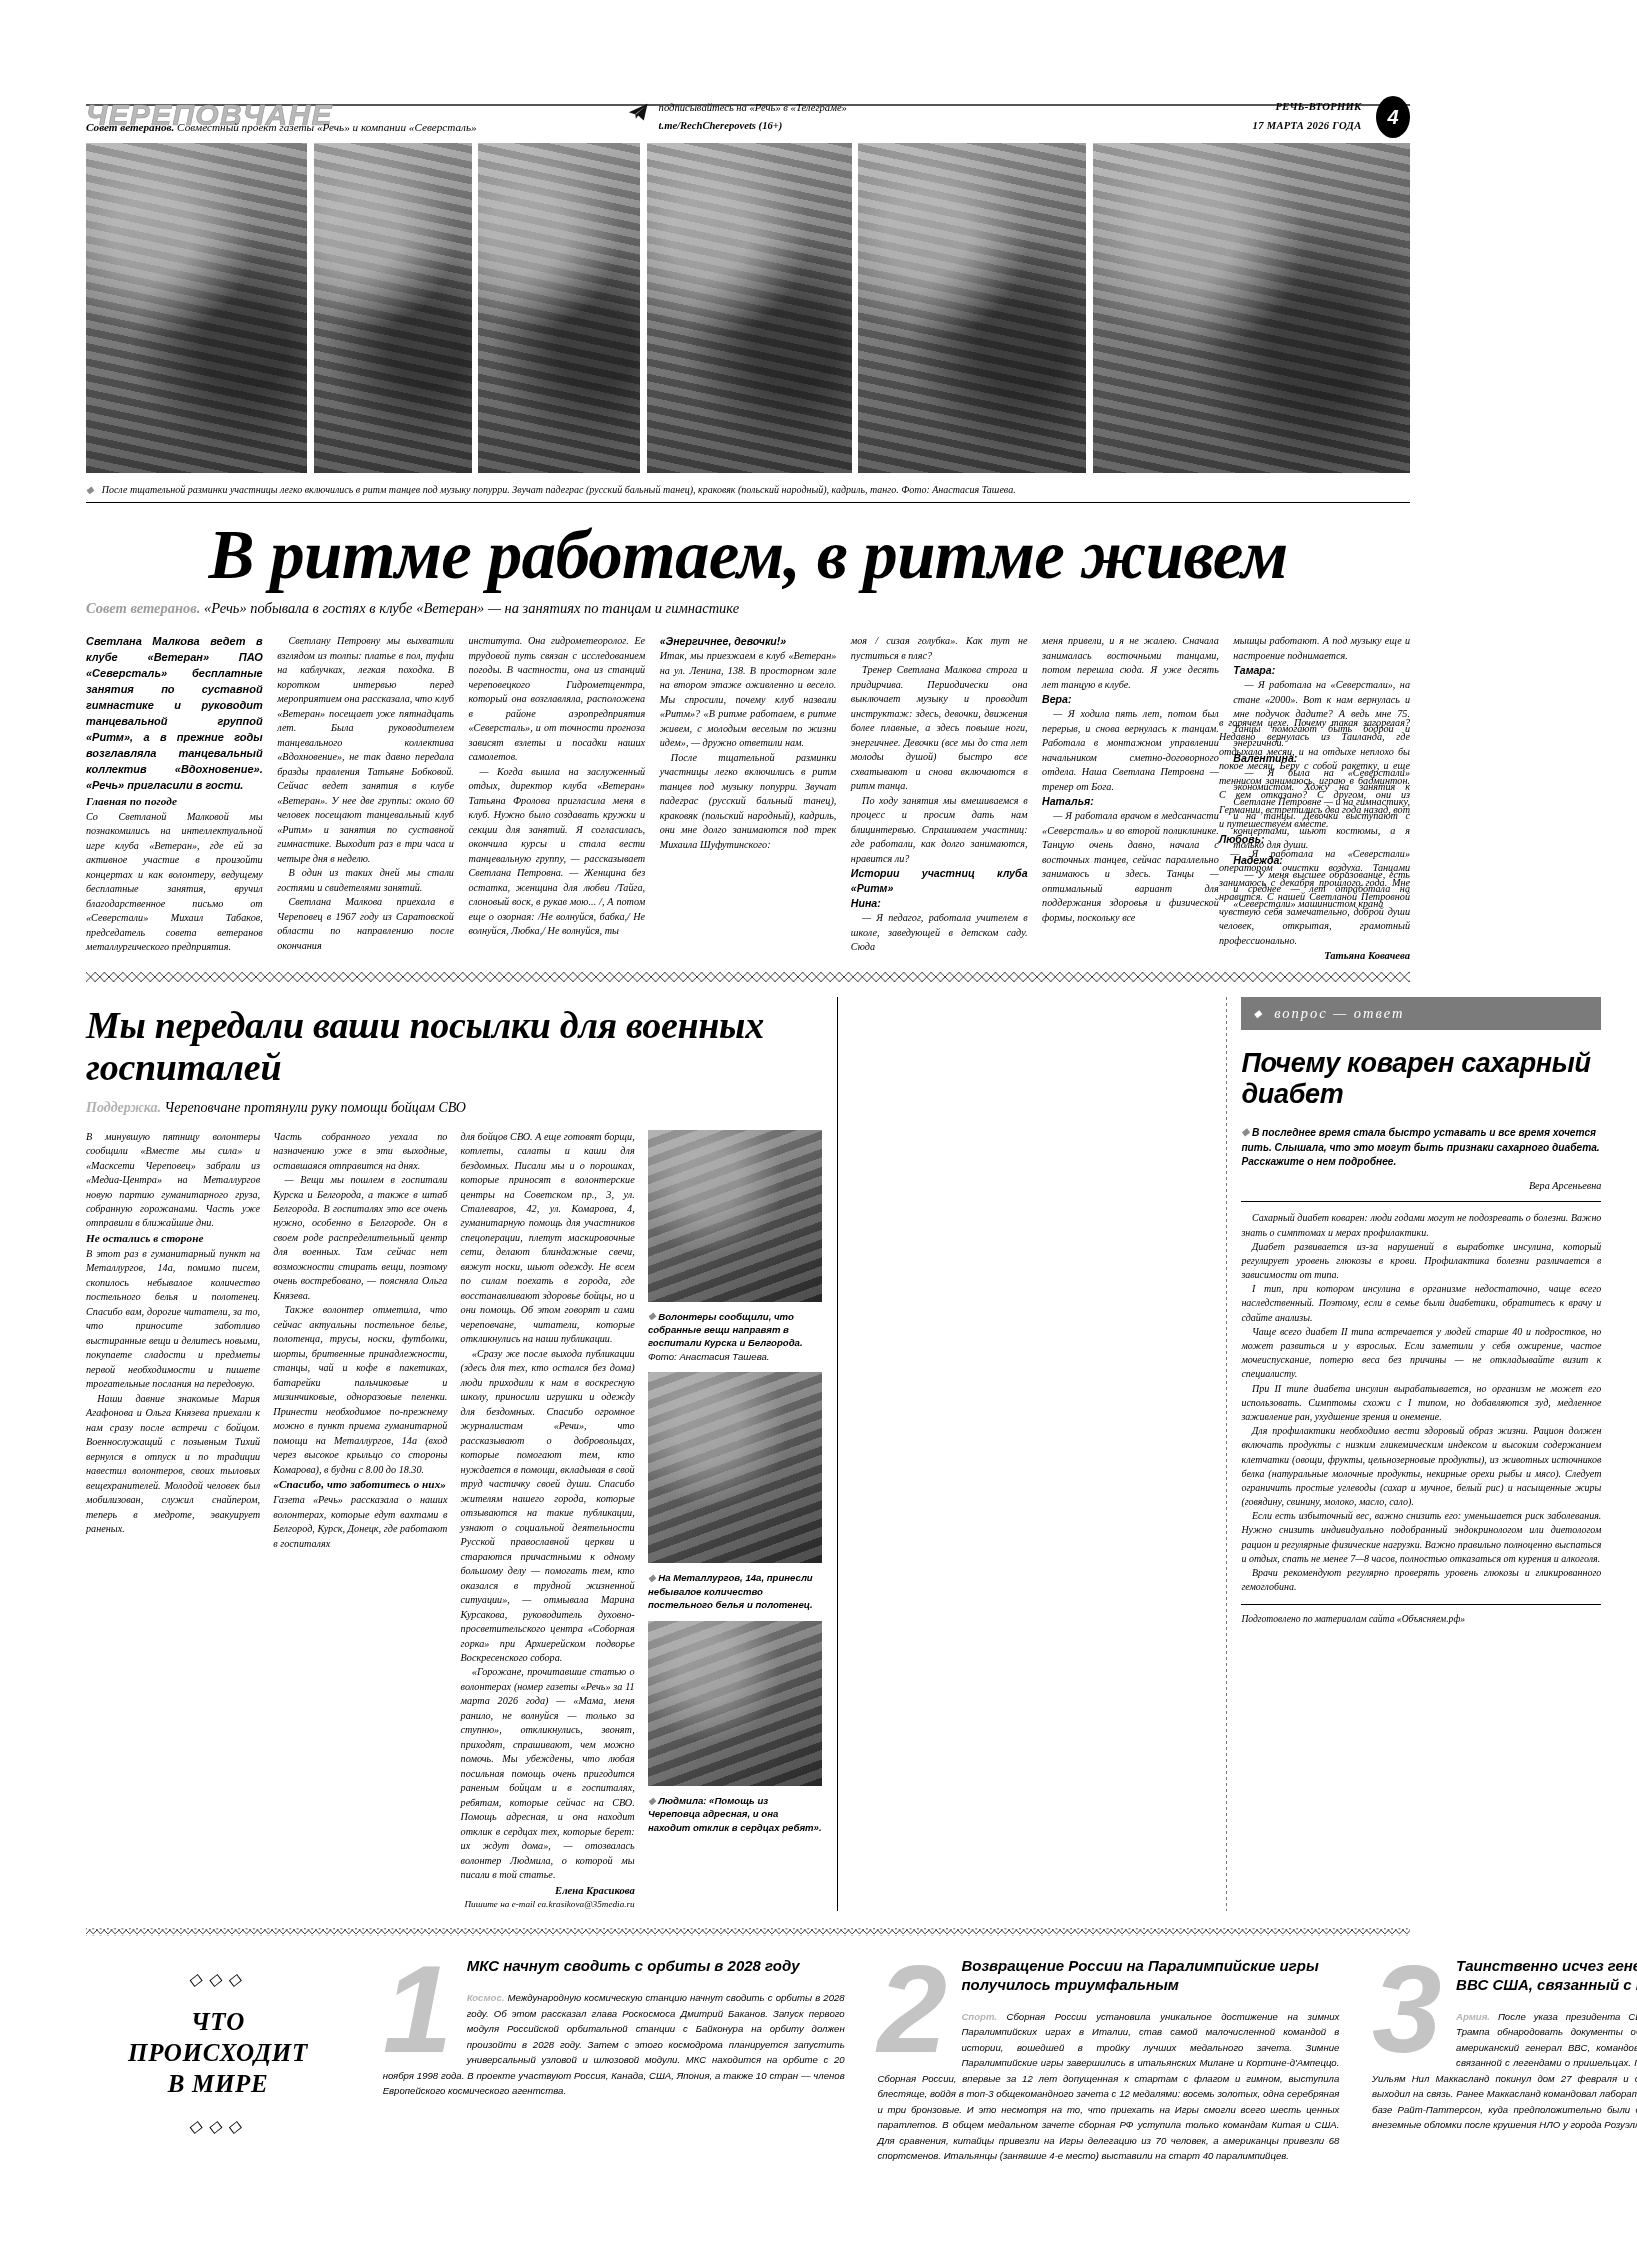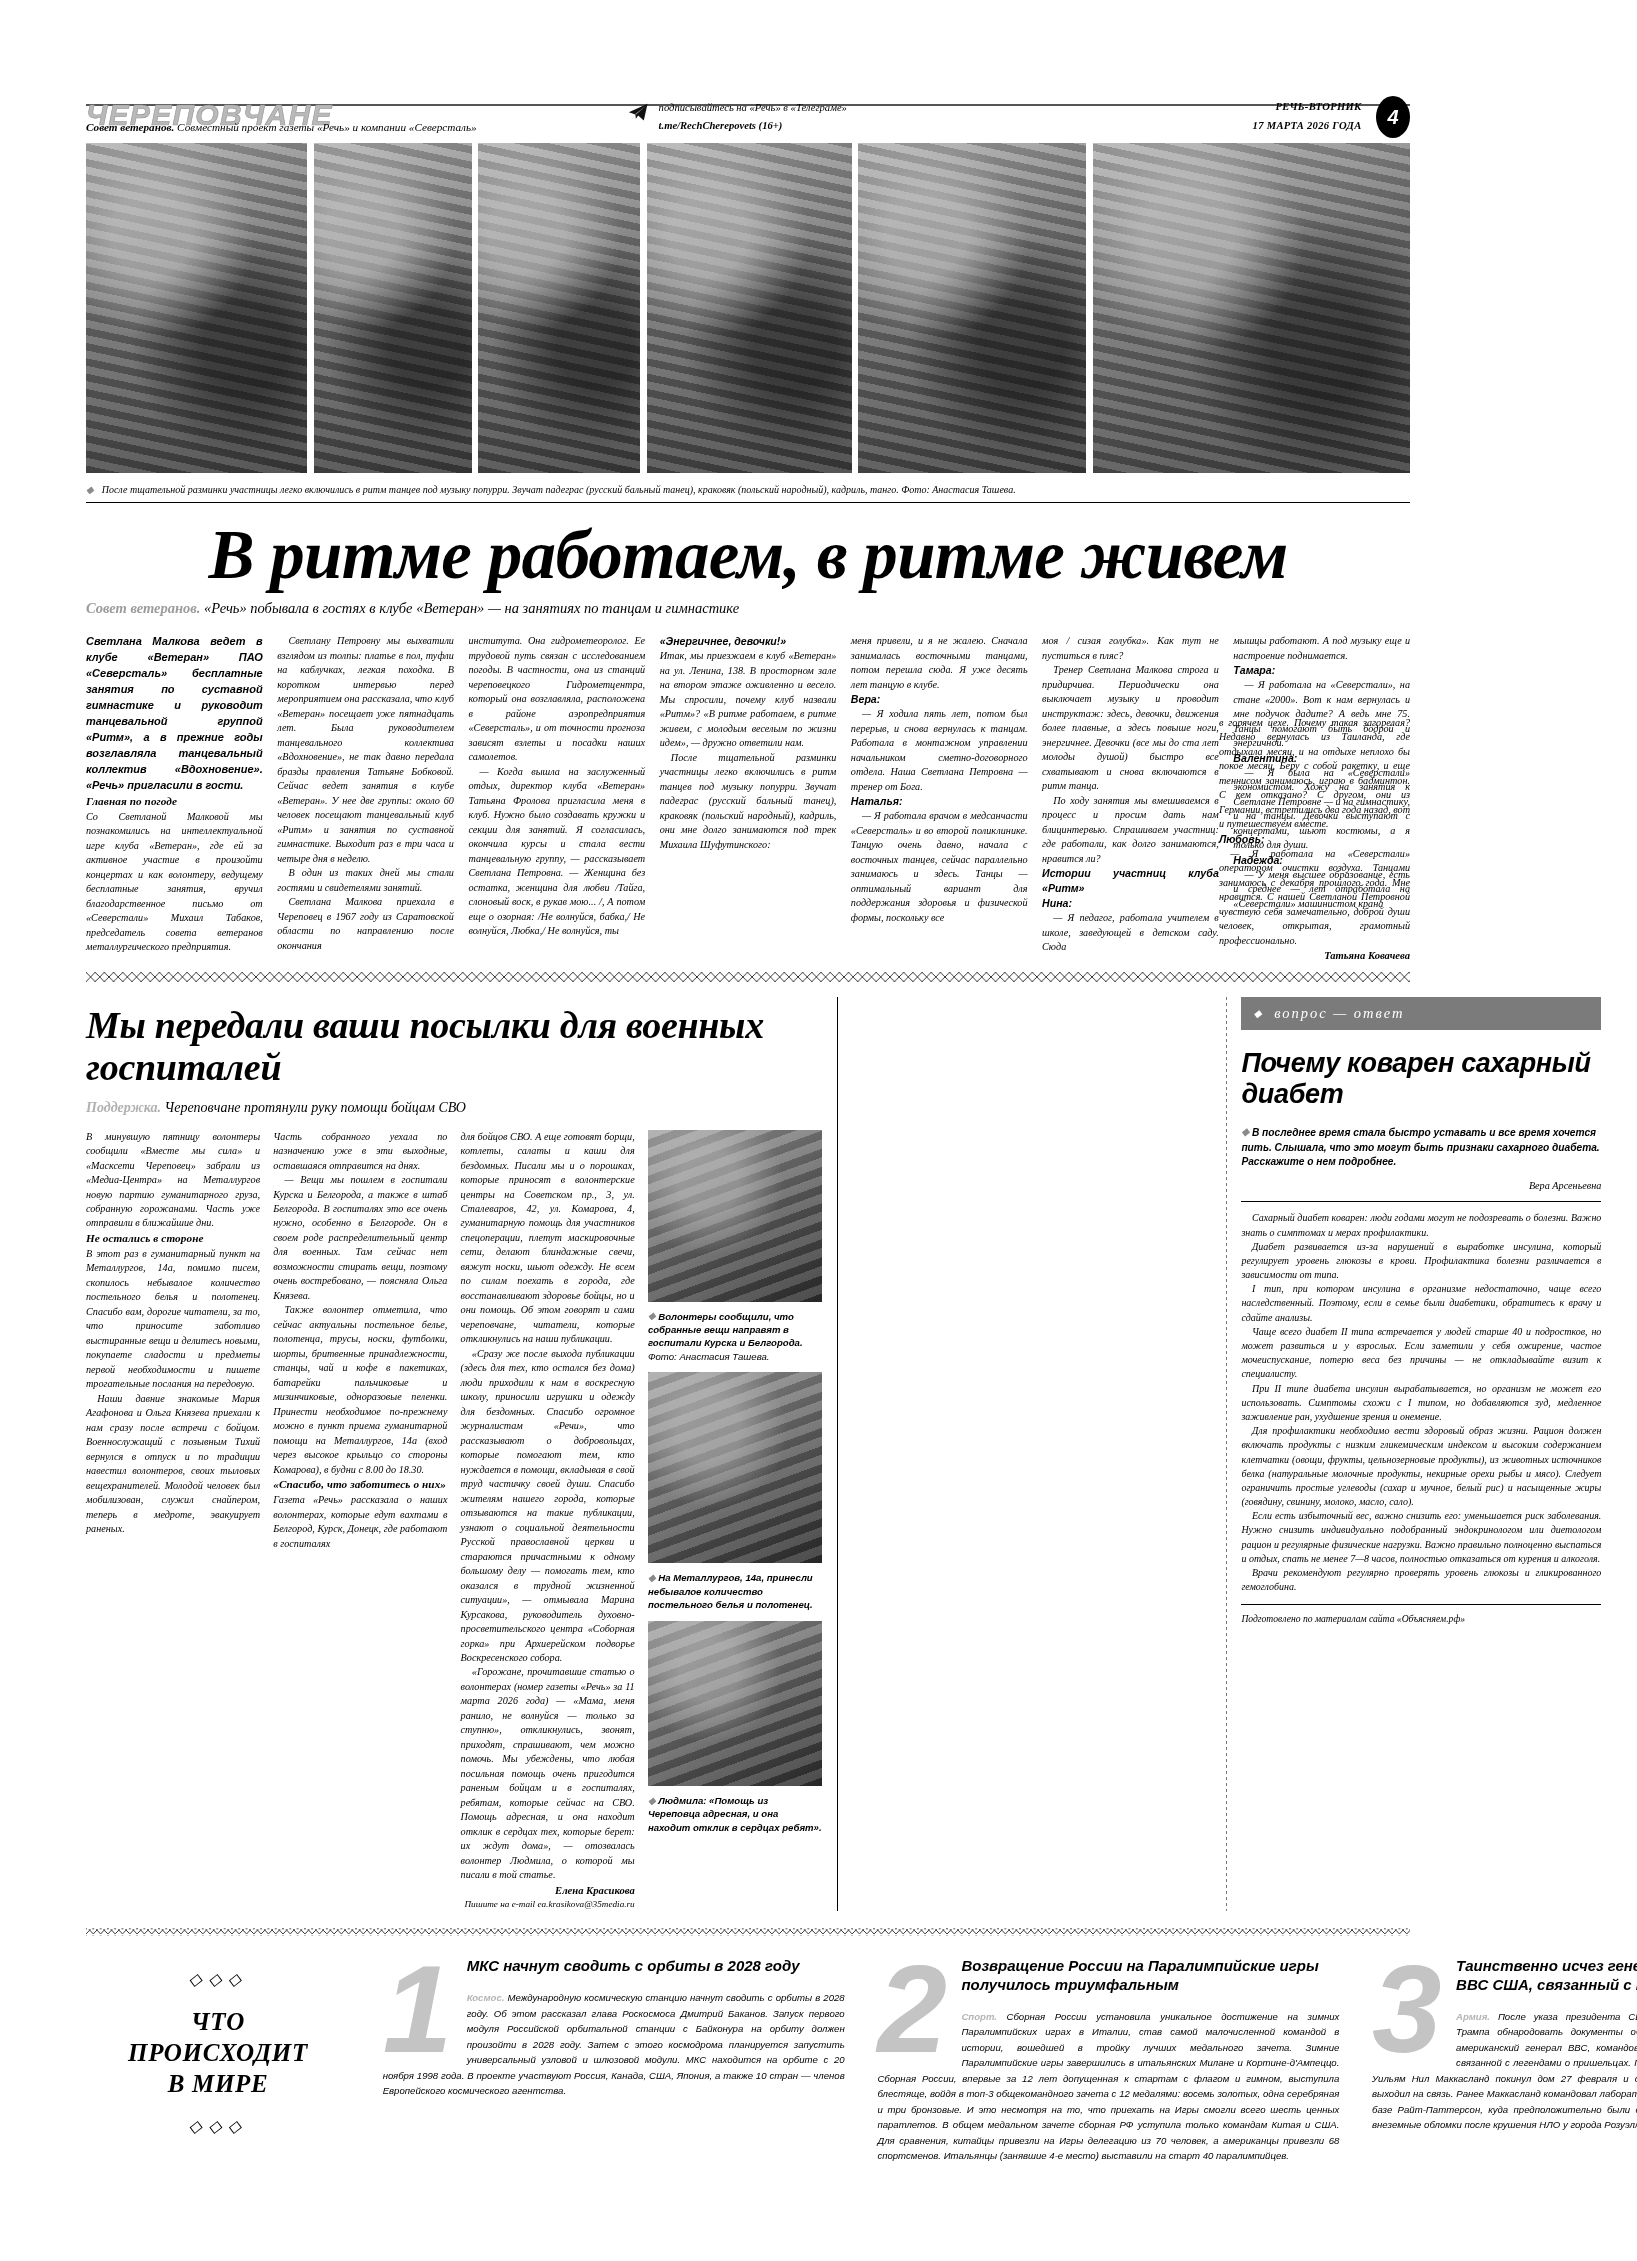--- a/index.html
+++ b/index.html
@@ -252,34 +252,34 @@
       <p>— Когда вышла на заслуженный отдых, директор клуба «Ветеран» Татьяна Фролова пригласила меня в клуб. Нужно было создавать кружки и секции для занятий. Я согласилась, окончила курсы и стала вести танцевальную группу, — рассказывает Светлана Петровна. — Женщина без остатка, женщина для любви /Тайга, слоновый воск, в рукав мою... /, А потом еще о озорная: /Не волнуйся, бабка,/ Не волнуйся, Любка,/ Не волнуйся, ты</p>
     </div>
 
     <div class="col">
       <p class="subh-sans">«Энергичнее, девочки!»</p>
       <p class="noind">Итак, мы приезжаем в клуб «Ветеран» на ул. Ленина, 138. В просторном зале на втором этаже оживленно и весело. Мы спросили, почему клуб назвали «Ритм»? «В ритме работаем, в ритме живем, с молодым веселым по жизни идем», — дружно ответили нам.</p>
       <p>После тщательной разминки участницы легко включились в ритм танцев под музыку попурри. Звучат падеграс (русский бальный танец), краковяк (польский народный), кадриль, они мне долго занимаются под трек Михаила Шуфутинского:</p>
     </div>
 
     <div class="col">
-      <p class="noind">меня привели, и я не жалею. Сначала занималась восточными танцами, потом перешла сюда. Я уже десять лет танцую в клубе.</p>
-      <p class="subh-sans">Вера:</p>
-      <p>— Я ходила пять лет, потом был перерыв, и снова вернулась к танцам. Работала в монтажном управлении начальником сметно-договорного отдела. Наша Светлана Петровна — тренер от Бога.</p>
-      <p class="subh-sans">Наталья:</p>
-      <p>— Я работала врачом в медсанчасти «Северсталь» и во второй поликлинике. Танцую очень давно, начала с восточных танцев, сейчас параллельно занимаюсь и здесь. Танцы — оптимальный вариант для поддержания здоровья и физической формы, поскольку все</p>
-    </div>
-
-    <div class="col">
       <p class="noind">моя / сизая голубка». Как тут не пуститься в пляс?</p>
       <p>Тренер Светлана Малкова строга и придирчива. Периодически она выключает музыку и проводит инструктаж: здесь, девочки, движения более плавные, а здесь повыше ноги, энергичнее. Девочки (все мы до ста лет молоды душой) быстро все схватывают и снова включаются в ритм танца.</p>
       <p>По ходу занятия мы вмешиваемся в процесс и просим дать нам блицинтервью. Спрашиваем участниц: где работали, как долго занимаются, нравится ли?</p>
       <p class="subh-sans">Истории участниц клуба «Ритм»</p>
       <p class="subh-sans">Нина:</p>
       <p>— Я педагог, работала учителем в школе, заведующей в детском саду. Сюда</p>
+    </div>
+
+    <div class="col">
+      <p class="noind">меня привели, и я не жалею. Сначала занималась восточными танцами, потом перешла сюда. Я уже десять лет танцую в клубе.</p>
+      <p class="subh-sans">Вера:</p>
+      <p>— Я ходила пять лет, потом был перерыв, и снова вернулась к танцам. Работала в монтажном управлении начальником сметно-договорного отдела. Наша Светлана Петровна — тренер от Бога.</p>
+      <p class="subh-sans">Наталья:</p>
+      <p>— Я работала врачом в медсанчасти «Северсталь» и во второй поликлинике. Танцую очень давно, начала с восточных танцев, сейчас параллельно занимаюсь и здесь. Танцы — оптимальный вариант для поддержания здоровья и физической формы, поскольку все</p>
     </div>
 
     <div class="col">
       <p class="noind">мышцы работают. А под музыку еще и настроение поднимается.</p>
       <p class="subh-sans">Тамара:</p>
       <p>— Я работала на «Северстали», на стане «2000». Вот к нам вернулась и мне подучок дадите? А ведь мне 75. Танцы помогают быть бодрой и энергичной.</p>
       <p class="subh-sans">Валентина:</p>
       <p>— Я была на «Северстали» экономистом. Хожу на занятия к Светлане Петровне — и на гимнастику, и на танцы. Девочки выступают с концертами, шьют костюмы, а я только для души.</p>
       <p class="subh-sans">Надежда:</p>
       <p>— У меня высшее образование, есть и среднее — лет отработала на «Северстали» машинистом крана</p>

